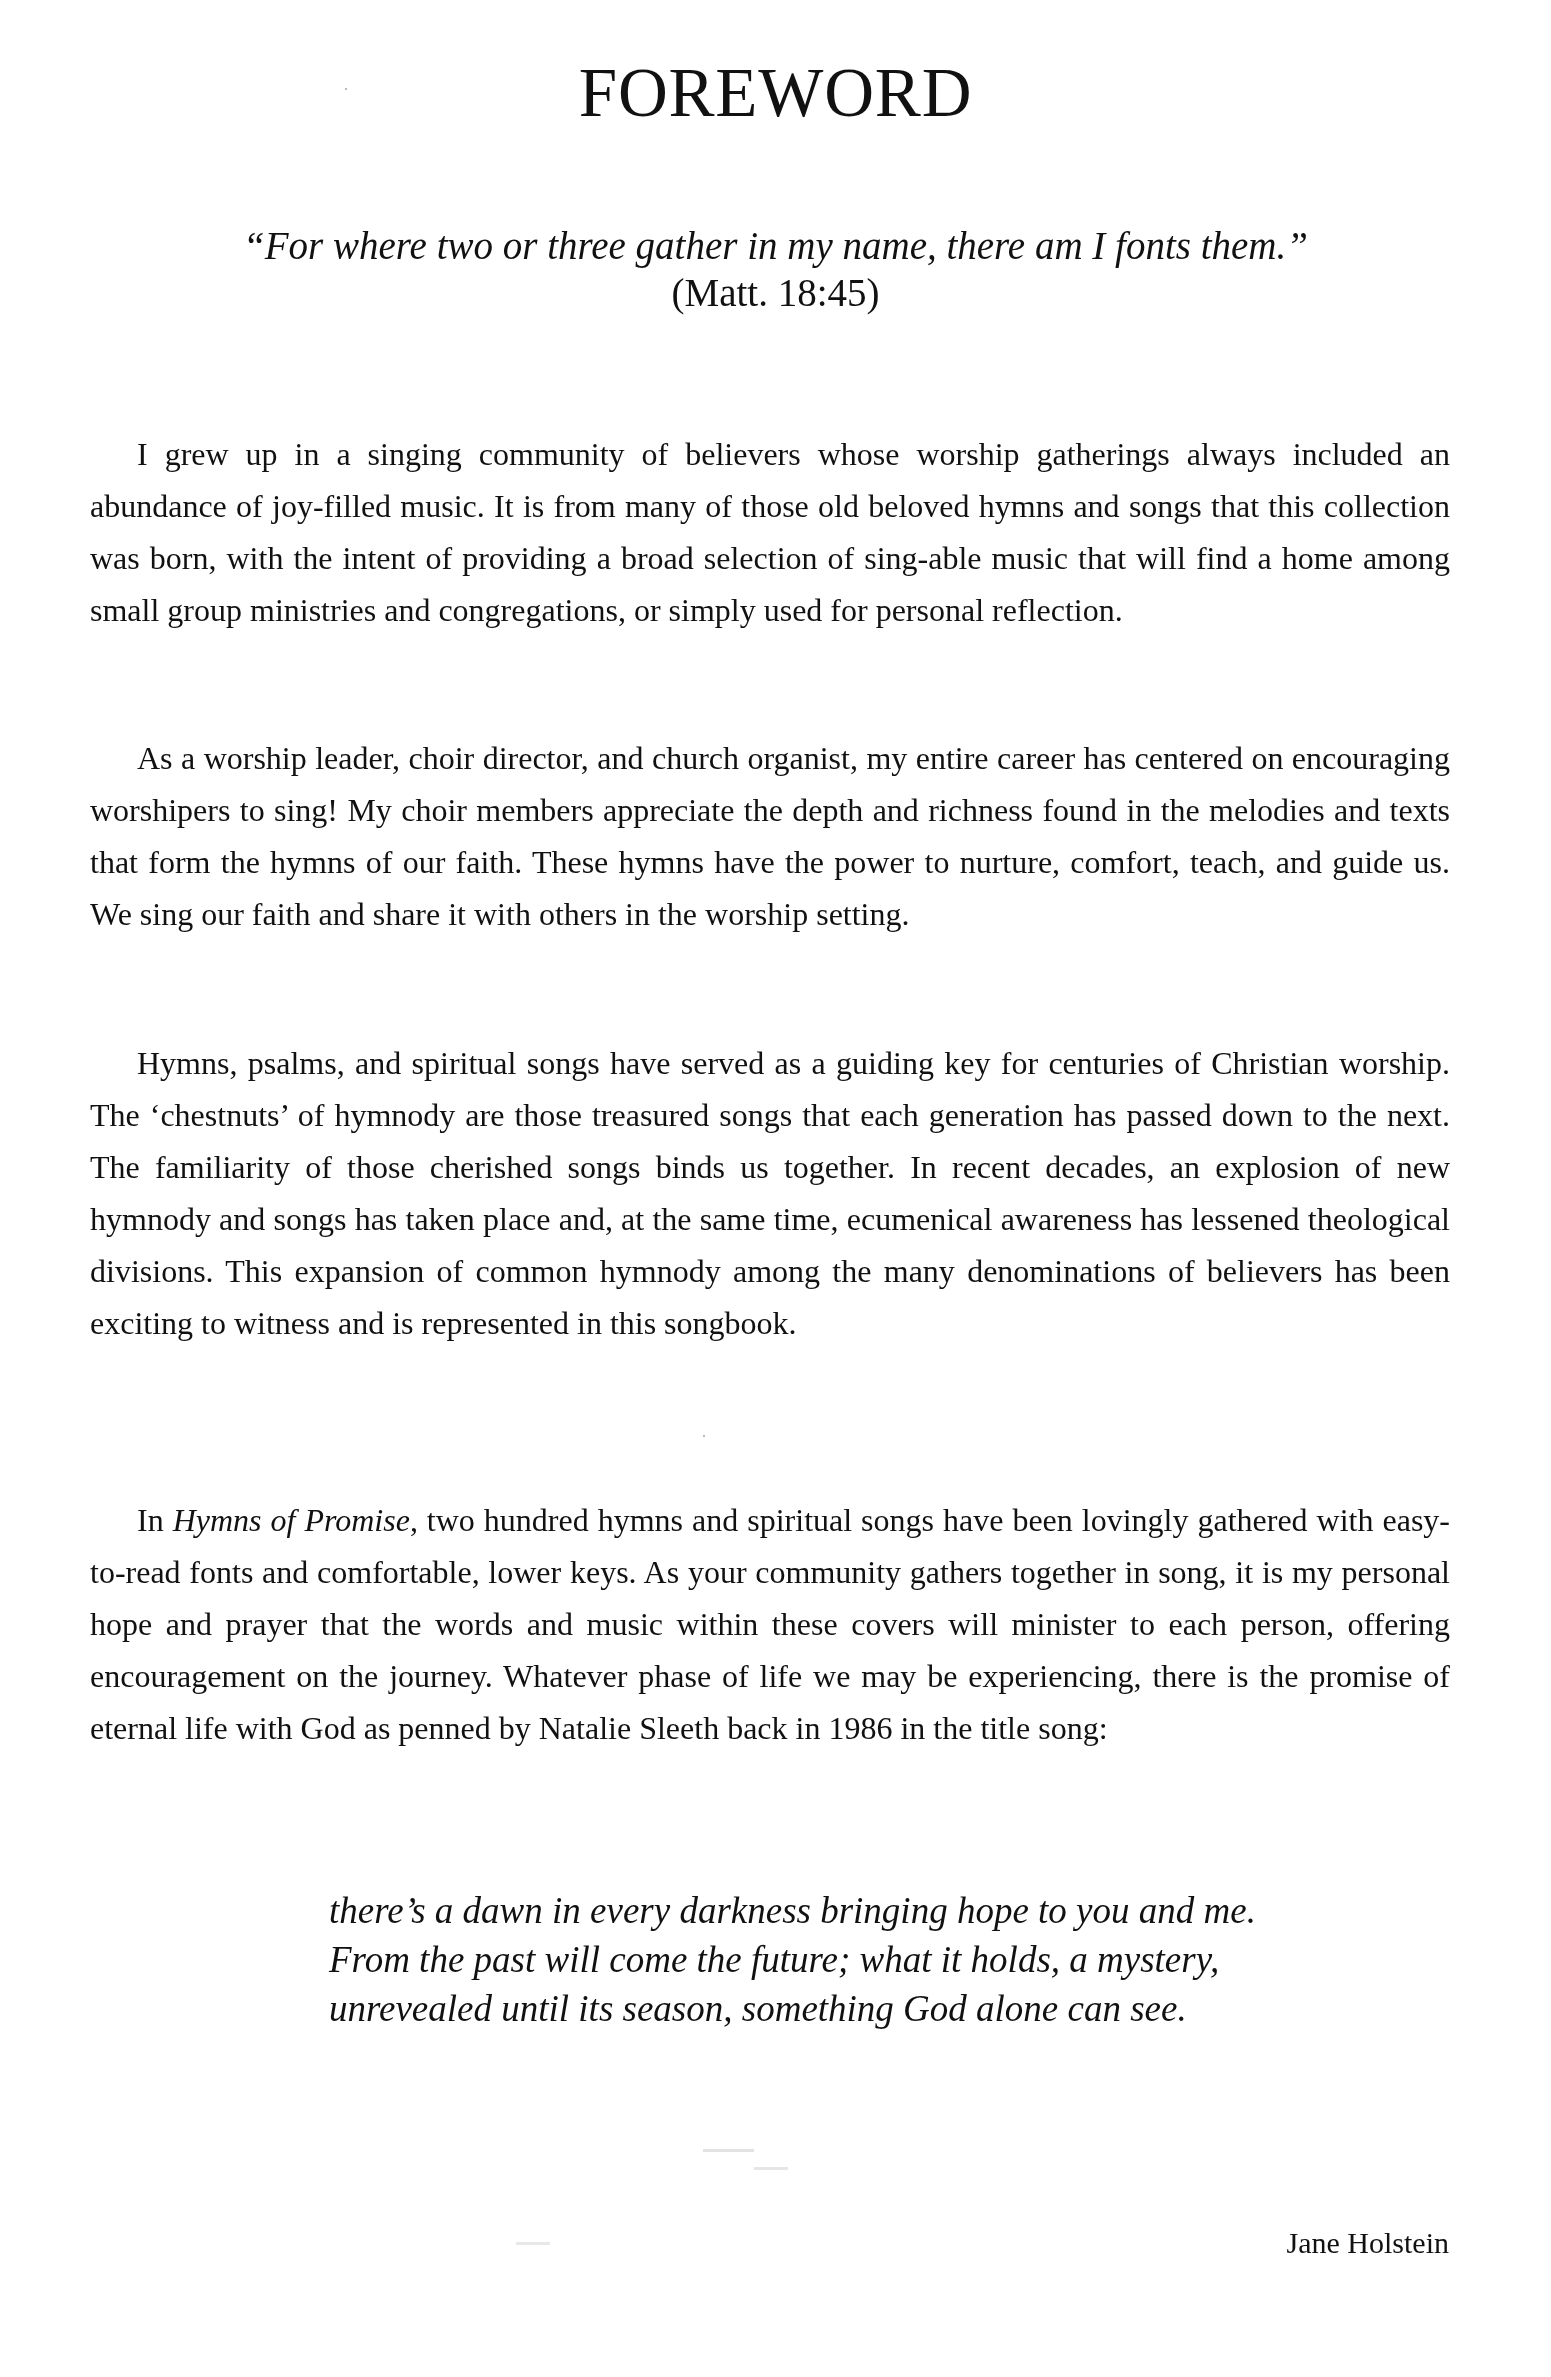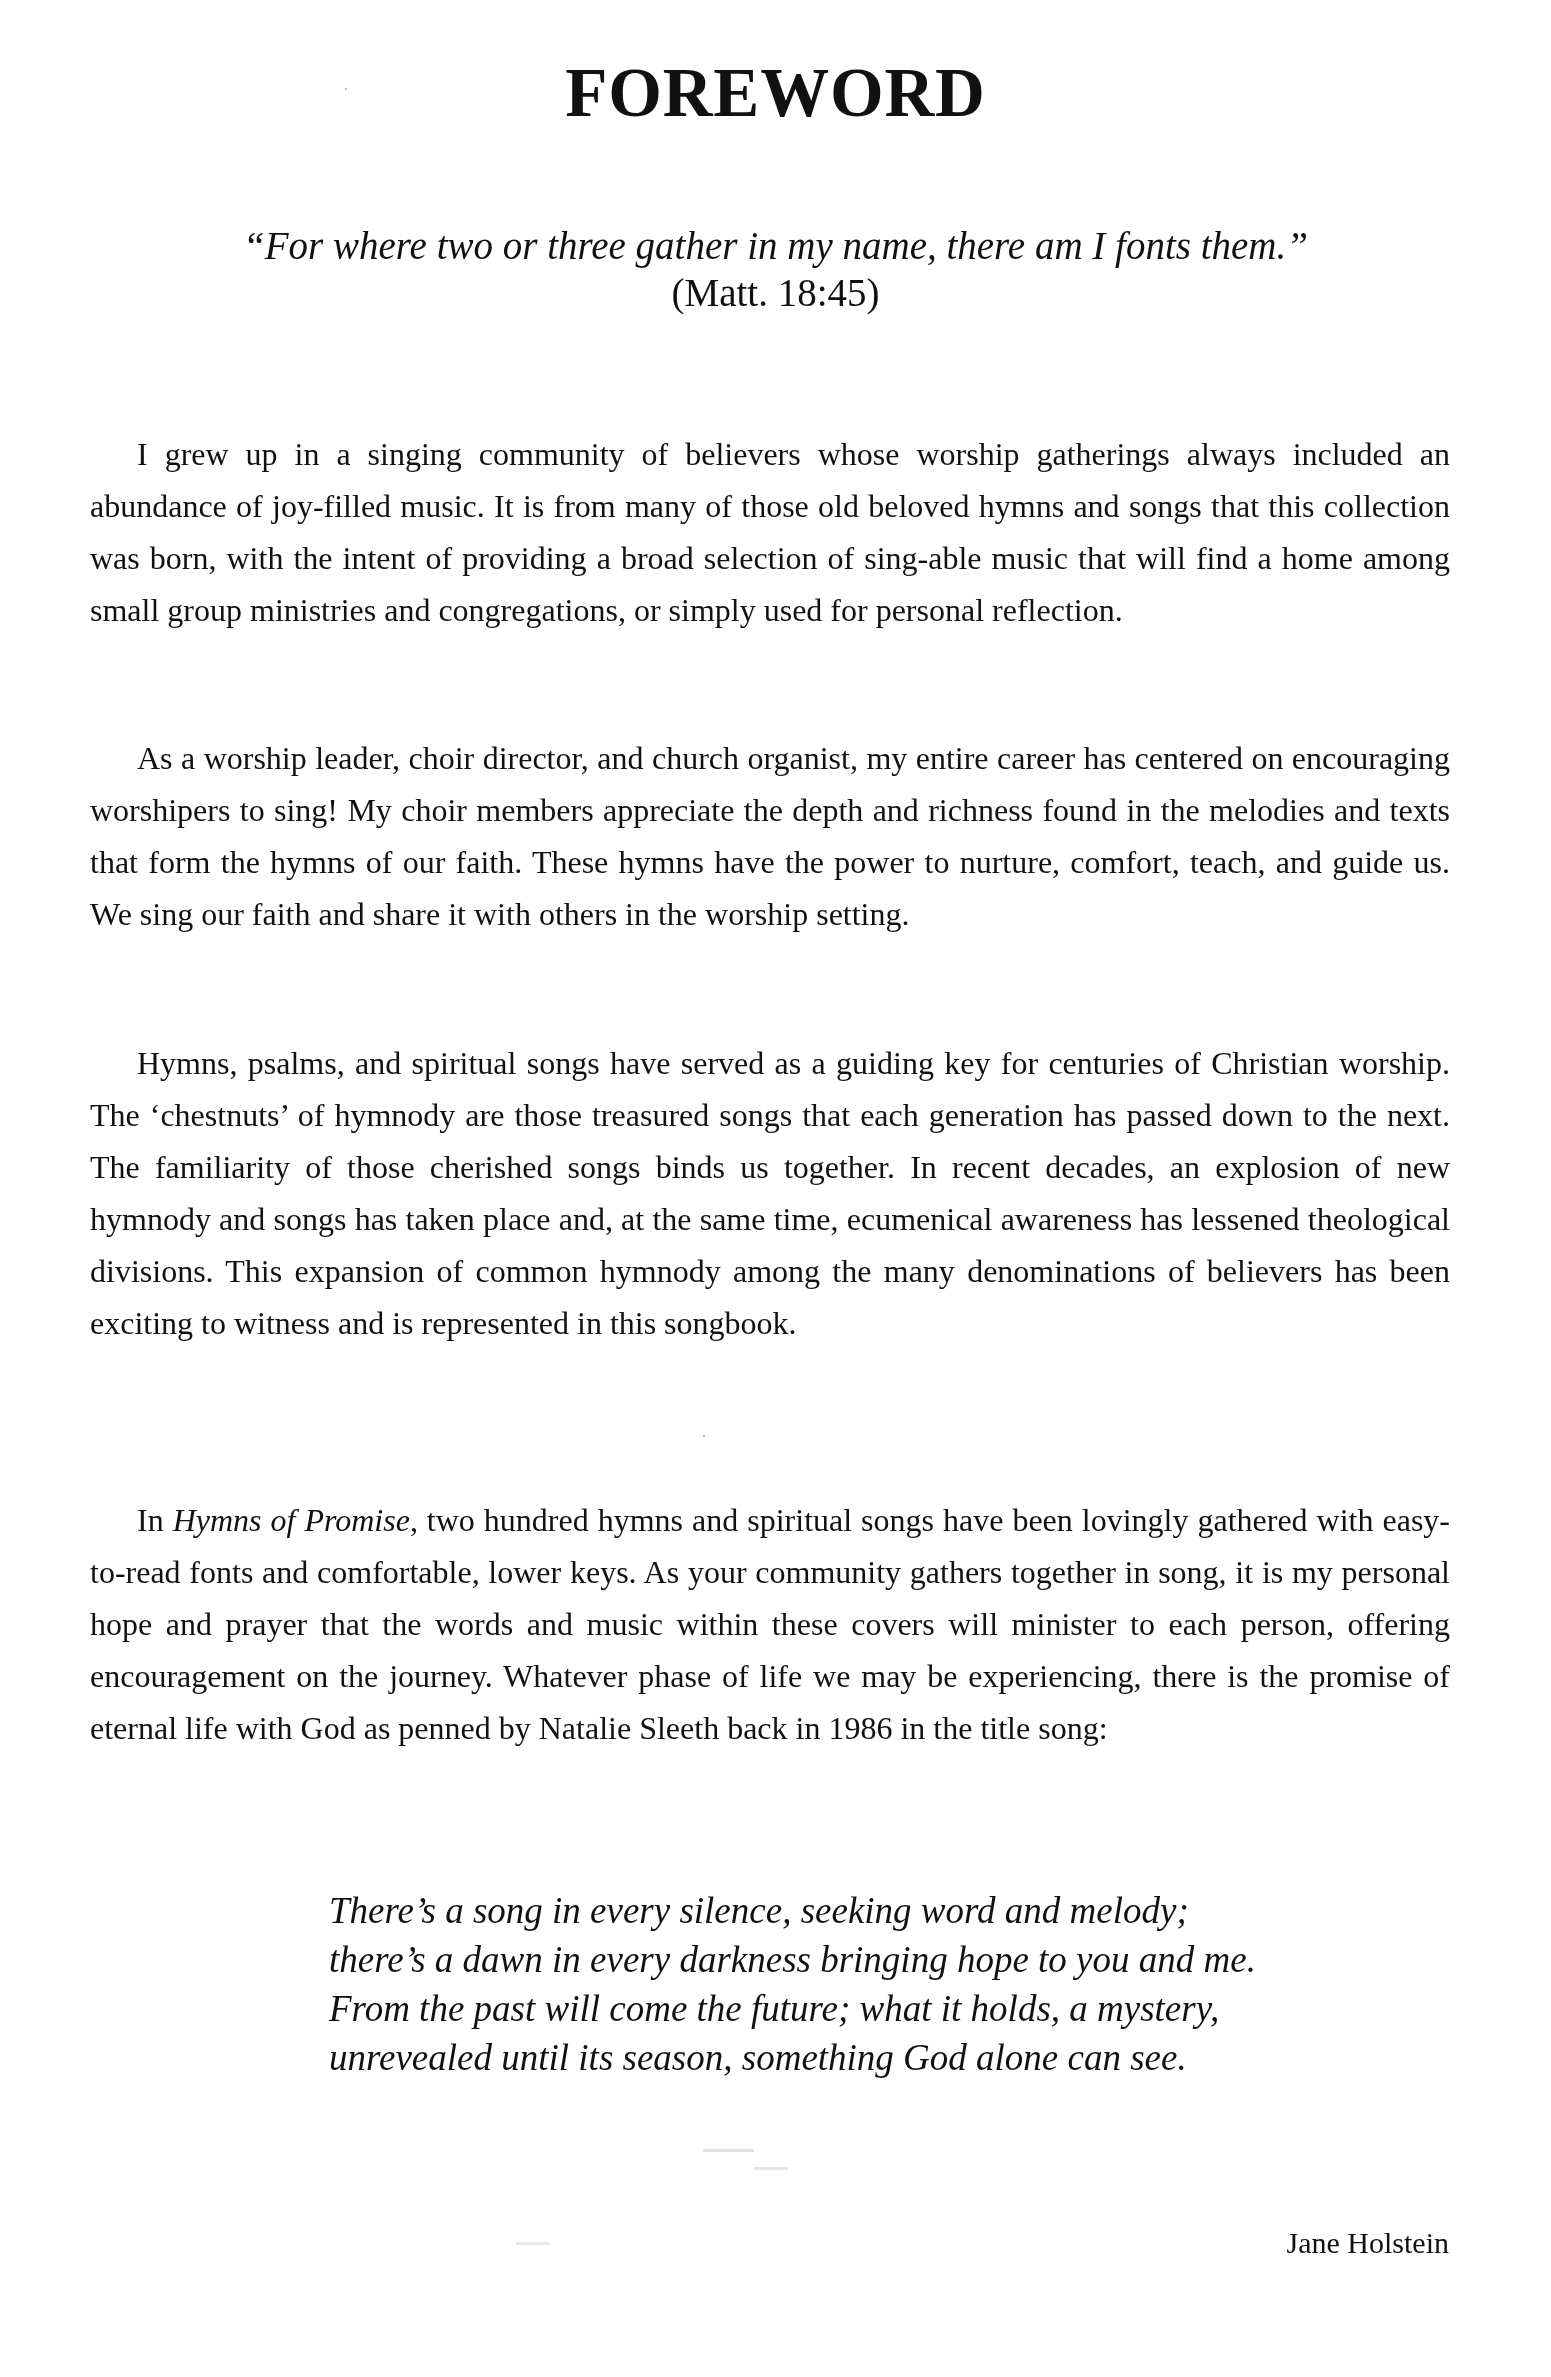--- a/index.html
+++ b/index.html
@@ -22,21 +22,21 @@
       height: 2377px;
     }
     .title {
       position: absolute;
       top: 59px;
       left: 0;
       width: 1551px;
       text-align: center;
       font-size: 69px;
       letter-spacing: 0.8px;
-      font-weight: bold;
+      font-weight: normal;
       margin: 0;
       line-height: 1;
     }
     .epigraph {
       position: absolute;
       top: 222px;
       left: 0;
       width: 1551px;
       text-align: center;
       font-size: 39px;
@@ -106,21 +106,20 @@
 
   <div class="body p3">
     <p>Hymns, psalms, and spiritual songs have served as a guiding key for centuries of Christian worship. The ‘chestnuts’ of hymnody are those treasured songs that each generation has passed down to the next. The familiarity of those cherished songs binds us together. In recent decades, an explosion of new hymnody and songs has taken place and, at the same time, ecumenical awareness has lessened theological divisions. This expansion of common hymnody among the many denominations of believers has been exciting to witness and is represented in this songbook.</p>
   </div>
 
   <div class="body p4">
     <p><span>In </span><span class="ital">Hymns of Promise</span><span>, two hundred hymns and spiritual songs have been lovingly gathered with easy-to-read fonts and comfortable, lower keys. As your community gathers together in song, it is my personal hope and prayer that the words and music within these covers will minister to each person, offering encouragement on the journey. Whatever phase of life we may be experiencing, there is the promise of eternal life with God as penned by Natalie Sleeth back in 1986 in the title song:</span></p>
   </div>
 
   <div class="verse">
-    <span class="line">There’s a song in every silence, seeking word and melody;</span>
     <span class="line">there’s a dawn in every darkness bringing hope to you and me.</span>
     <span class="line">From the past will come the future; what it holds, a mystery,</span>
     <span class="line">unrevealed until its season, something God alone can see.</span>
   </div>
 
   <div class="signature">Jane Holstein</div>
 
   <span class="speck" style="left:345px;top:88px"></span>
   <span class="speck" style="left:703px;top:1435px"></span>
   <span class="speck" style="left:703px;top:2149px;width:51px;height:2.5px;background:#e2e2e2"></span>

